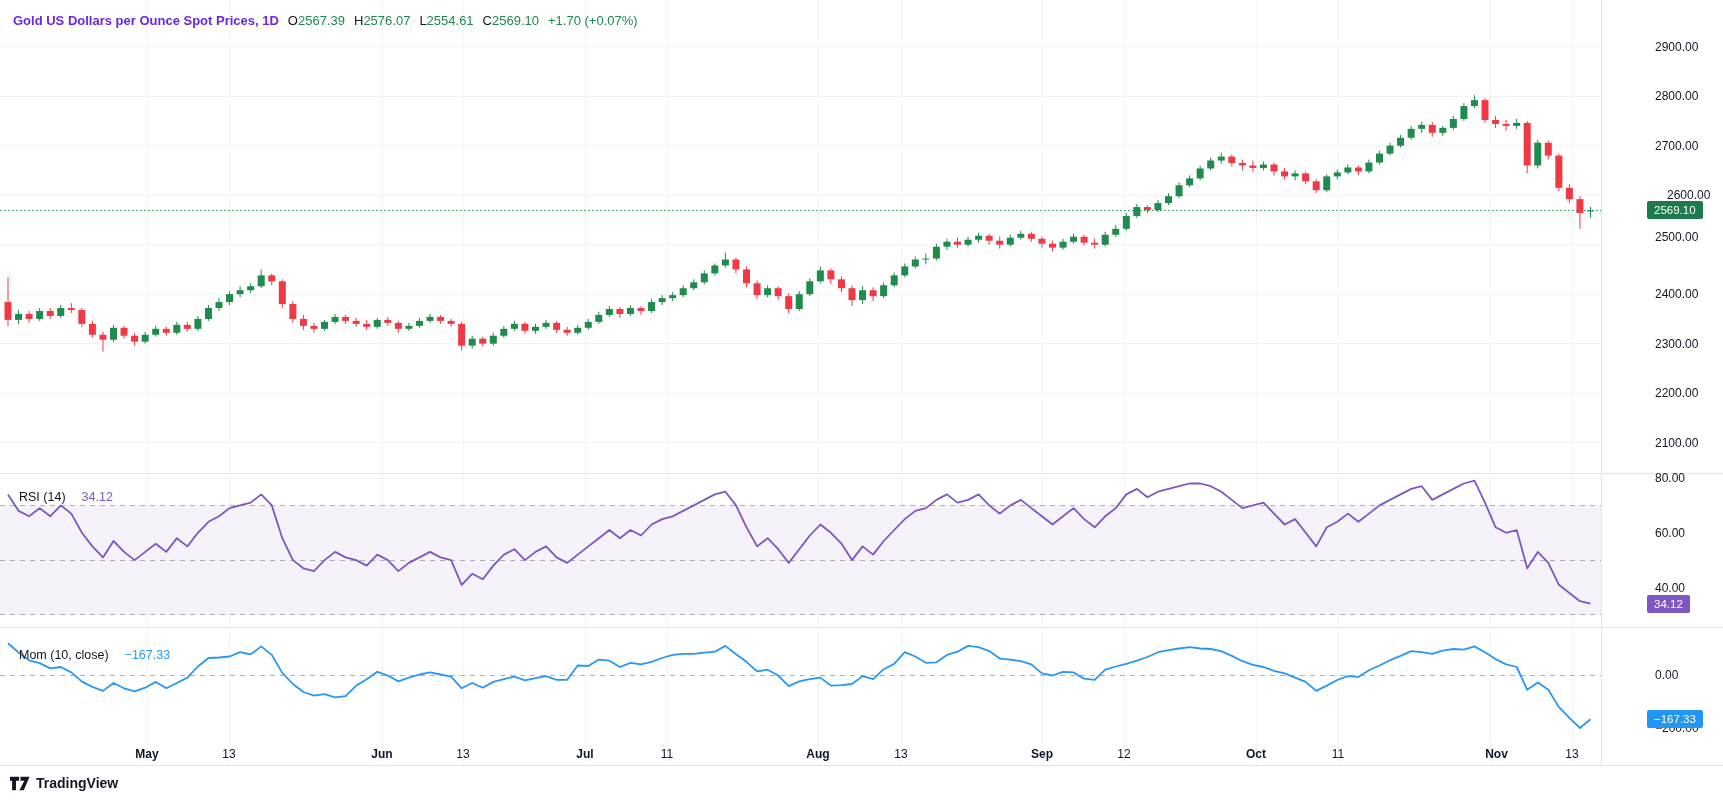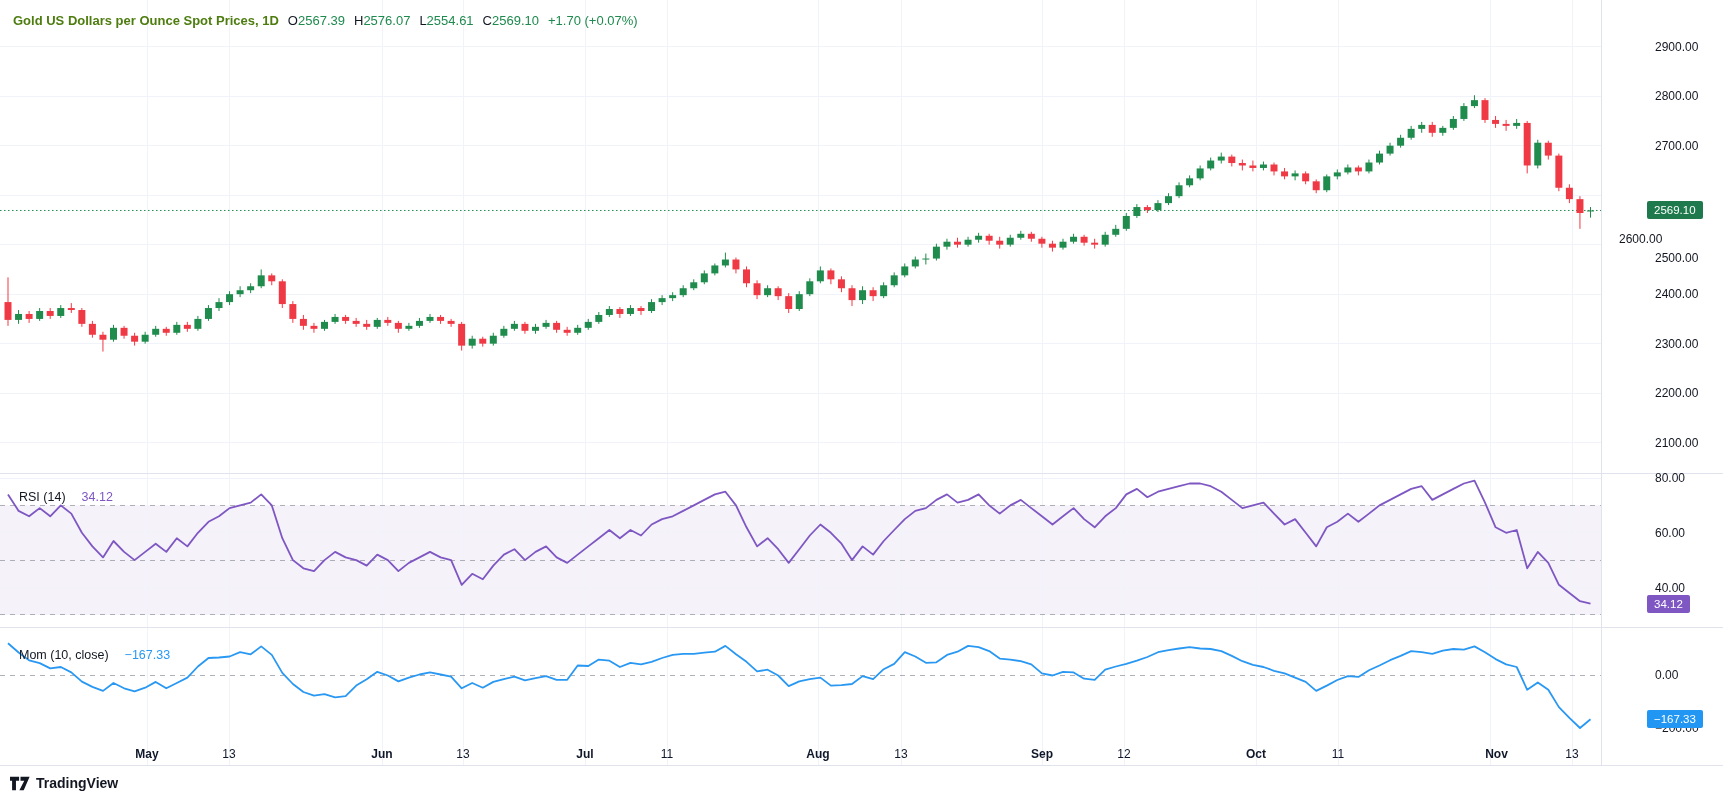--- a/index.html
+++ b/index.html
@@ -2,21 +2,21 @@
 <html><head>
 <meta charset="utf-8">
 <style>
   html,body{margin:0;padding:0;}
   body{width:1723px;height:803px;background:#ffffff;overflow:hidden;
        font-family:"Liberation Sans",sans-serif;-webkit-font-smoothing:antialiased;}
   #chart{position:relative;width:1723px;height:803px;background:#fff;}
   #plot-svg{position:absolute;left:0;top:0;}
   .legend{position:absolute;left:13px;top:13px;z-index:6;font-size:13px;color:#131722;
           display:flex;align-items:baseline;gap:9px;white-space:nowrap;}
-  .legend .sym{font-weight:600;color:#4d7c0f;}
+  .legend .sym{font-weight:600;color:#6d28d9;}
   .legend .k{color:#131722;}
   .legend .v{font-weight:400;}
   .pane-legend{position:absolute;left:19px;z-index:6;font-size:12.5px;color:#131722;
                display:flex;gap:16px;white-space:nowrap;}
   .yl{position:absolute;font-size:12px;color:#131722;transform:translateY(-50%);z-index:4;}
   .tl{position:absolute;top:747px;font-size:12px;color:#0f172a;transform:translateX(-50%);z-index:4;}
   .tl.major{font-weight:700;}
   .badge{position:absolute;left:1647px;z-index:5;color:#fff;font-size:11.5px;
          padding:2px 7px;border-radius:2px;transform:translateY(-50%);line-height:14px;}
   #logo{position:absolute;left:10px;top:775px;display:flex;align-items:center;gap:5px;z-index:6;}
@@ -392,22 +392,22 @@
 
   <div class="pane-legend" style="top:648px">
     <span>Mom (10, close)</span>
     <span class="mom-val" style="color: rgb(41, 152, 243);">−167.33</span>
   </div>
 
   <div id="price-axis">
       <div class="yl" style="left: 1655px; top: 46.7px;">2900.00</div>
       <div class="yl" style="left: 1655px; top: 96.194px;">2800.00</div>
       <div class="yl" style="left: 1655px; top: 145.688px; text-align: right;">2700.00</div>
-      <div class="yl" style="left: 1619px; top: 195.182px; margin-top: 44px;">2600.00</div>
-      <div class="yl" style="left: 1655px; top: 258px;">2500.00</div>
+      <div class="yl" style="left: 1667px; top: 195.182px;">2600.00</div>
+      <div class="yl" style="left: 1655px; top: 237px;">2500.00</div>
       <div class="yl" style="left: 1655px; top: 294.17px;">2400.00</div>
       <div class="yl" style="left: 1655px; top: 343.664px;">2300.00</div>
       <div class="yl" style="left: 1655px; top: 393.158px;">2200.00</div>
       <div class="yl" style="left: 1655px; top: 442.652px;">2100.00</div>
       <div class="yl" style="left: 1655px; top: 478px;">80.00</div>
       <div class="yl" style="left: 1655px; top: 532.75px;">60.00</div>
       <div class="yl" style="left: 1655px; top: 587.5px;">40.00</div>
       <div class="yl" style="left: 1655px; top: 675px;">0.00</div>
       <div class="yl" style="left: 1655px; top: 728px;">−200.00</div>
     </div>

